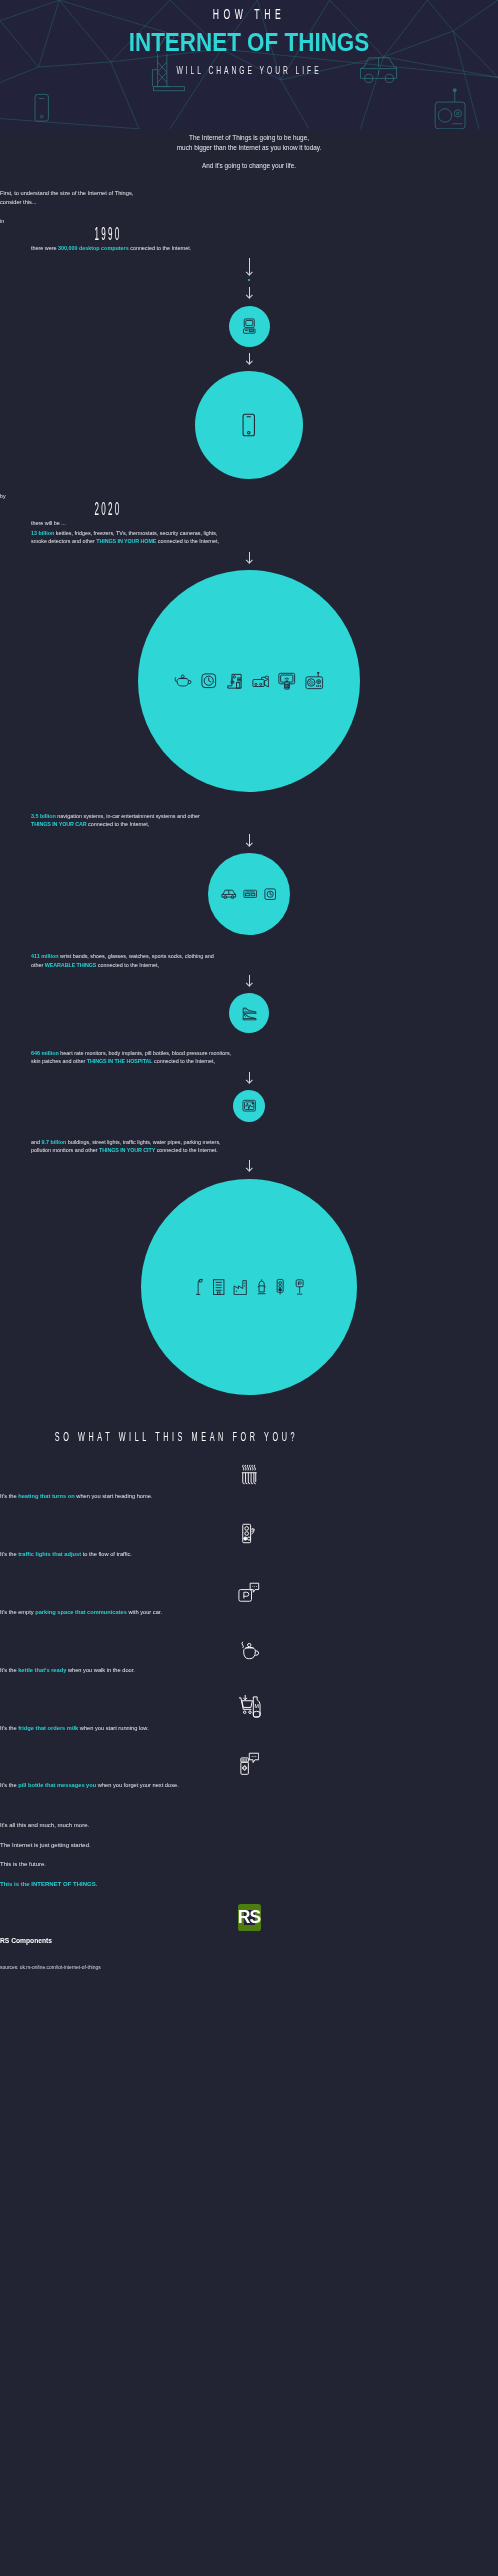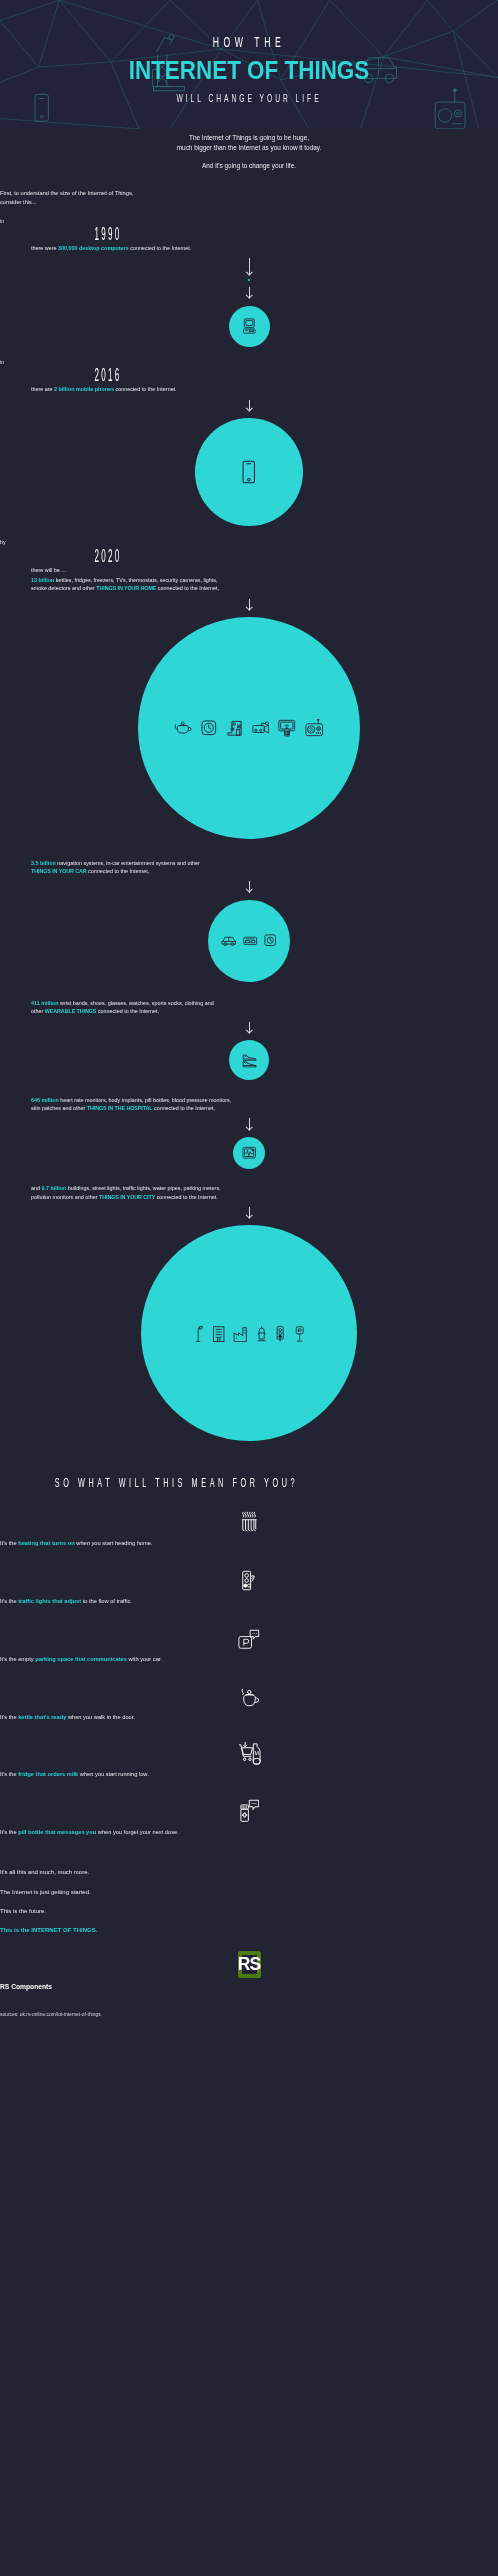--- a/index.html
+++ b/index.html
@@ -28,21 +28,21 @@
     width: 498px;
     height: 129px;
     background: #22233a;
     overflow: hidden;
   }
   .hero-net { position: absolute; inset: 0; }
   .hero-inner {
     position: relative;
     z-index: 3;
     text-align: center;
-    padding-top: 36px;
+    padding-top: 8px;
   }
   .kicker {
     font-family: "Liberation Sans Narrow", "Liberation Sans", sans-serif;
     font-size: 10.8px;
     letter-spacing: 5.7px;
     color: #ffffff;
     font-weight: 300;
     transform: scaleX(0.8) scaleY(1.35);
     display: block;
   }
@@ -180,21 +180,21 @@
   .outro p {
     font-size: 6px;
     color: #e9ebf1;
     margin-bottom: 13.4px;
   }
   .outro p.final { color: #24d2d2; font-weight: 700; }
 
   .logo-wrap { margin-top: 17.5px; }
   .logo-box {
     width: 23px; height: 27px;
-    border: 4px solid #4d7c0f;
+    border: 6px solid #4d7c0f;
     border-radius: 2.6px;
     margin: 0 auto;
     display:flex; align-items:center; justify-content:center;
     font-weight: 700;
     font-size: 17.5px;
     color: #ffffff;
     letter-spacing: -1px;
     font-family: "Liberation Sans", sans-serif;
   }
   .logo-name {
@@ -312,27 +312,20 @@
     <div class="bubble" style="width:41px;height:41px;">
       <svg width="18.5" height="18.5" viewBox="0 0 48 48" fill="none" stroke="#232433" stroke-width="2.2">
         <rect x="11" y="5" width="26" height="22" rx="3"></rect>
         <rect x="15" y="9" width="18" height="13" rx="1.5"></rect>
         <rect x="9" y="31" width="30" height="11" rx="1.5"></rect>
         <line x1="13" y1="35" x2="20" y2="35"></line>
         <rect x="24" y="33.5" width="11" height="4"></rect>
       </svg>
     </div>
 
-    <div style="margin-top:12.4px;">
-      <div class="year-label">in</div>
-      <div class="year">2016</div>
-      <div class="stat">
-        <span>there are </span><span class="hl">2 billion mobile phones</span><span> connected to the Internet.</span>
-      </div>
-    </div>
 
     <div class="arrow short"></div>
 
     <div class="bubble" style="width:108px;height:108px;">
       <svg width="15.5" height="24" viewBox="0 0 30 46" fill="none" stroke="#232433" stroke-width="2">
         <rect x="4" y="2" width="22" height="42" rx="4"></rect>
         <line x1="11" y1="7" x2="19" y2="7"></line>
         <circle cx="15" cy="38" r="2.4"></circle>
       </svg>
     </div>

